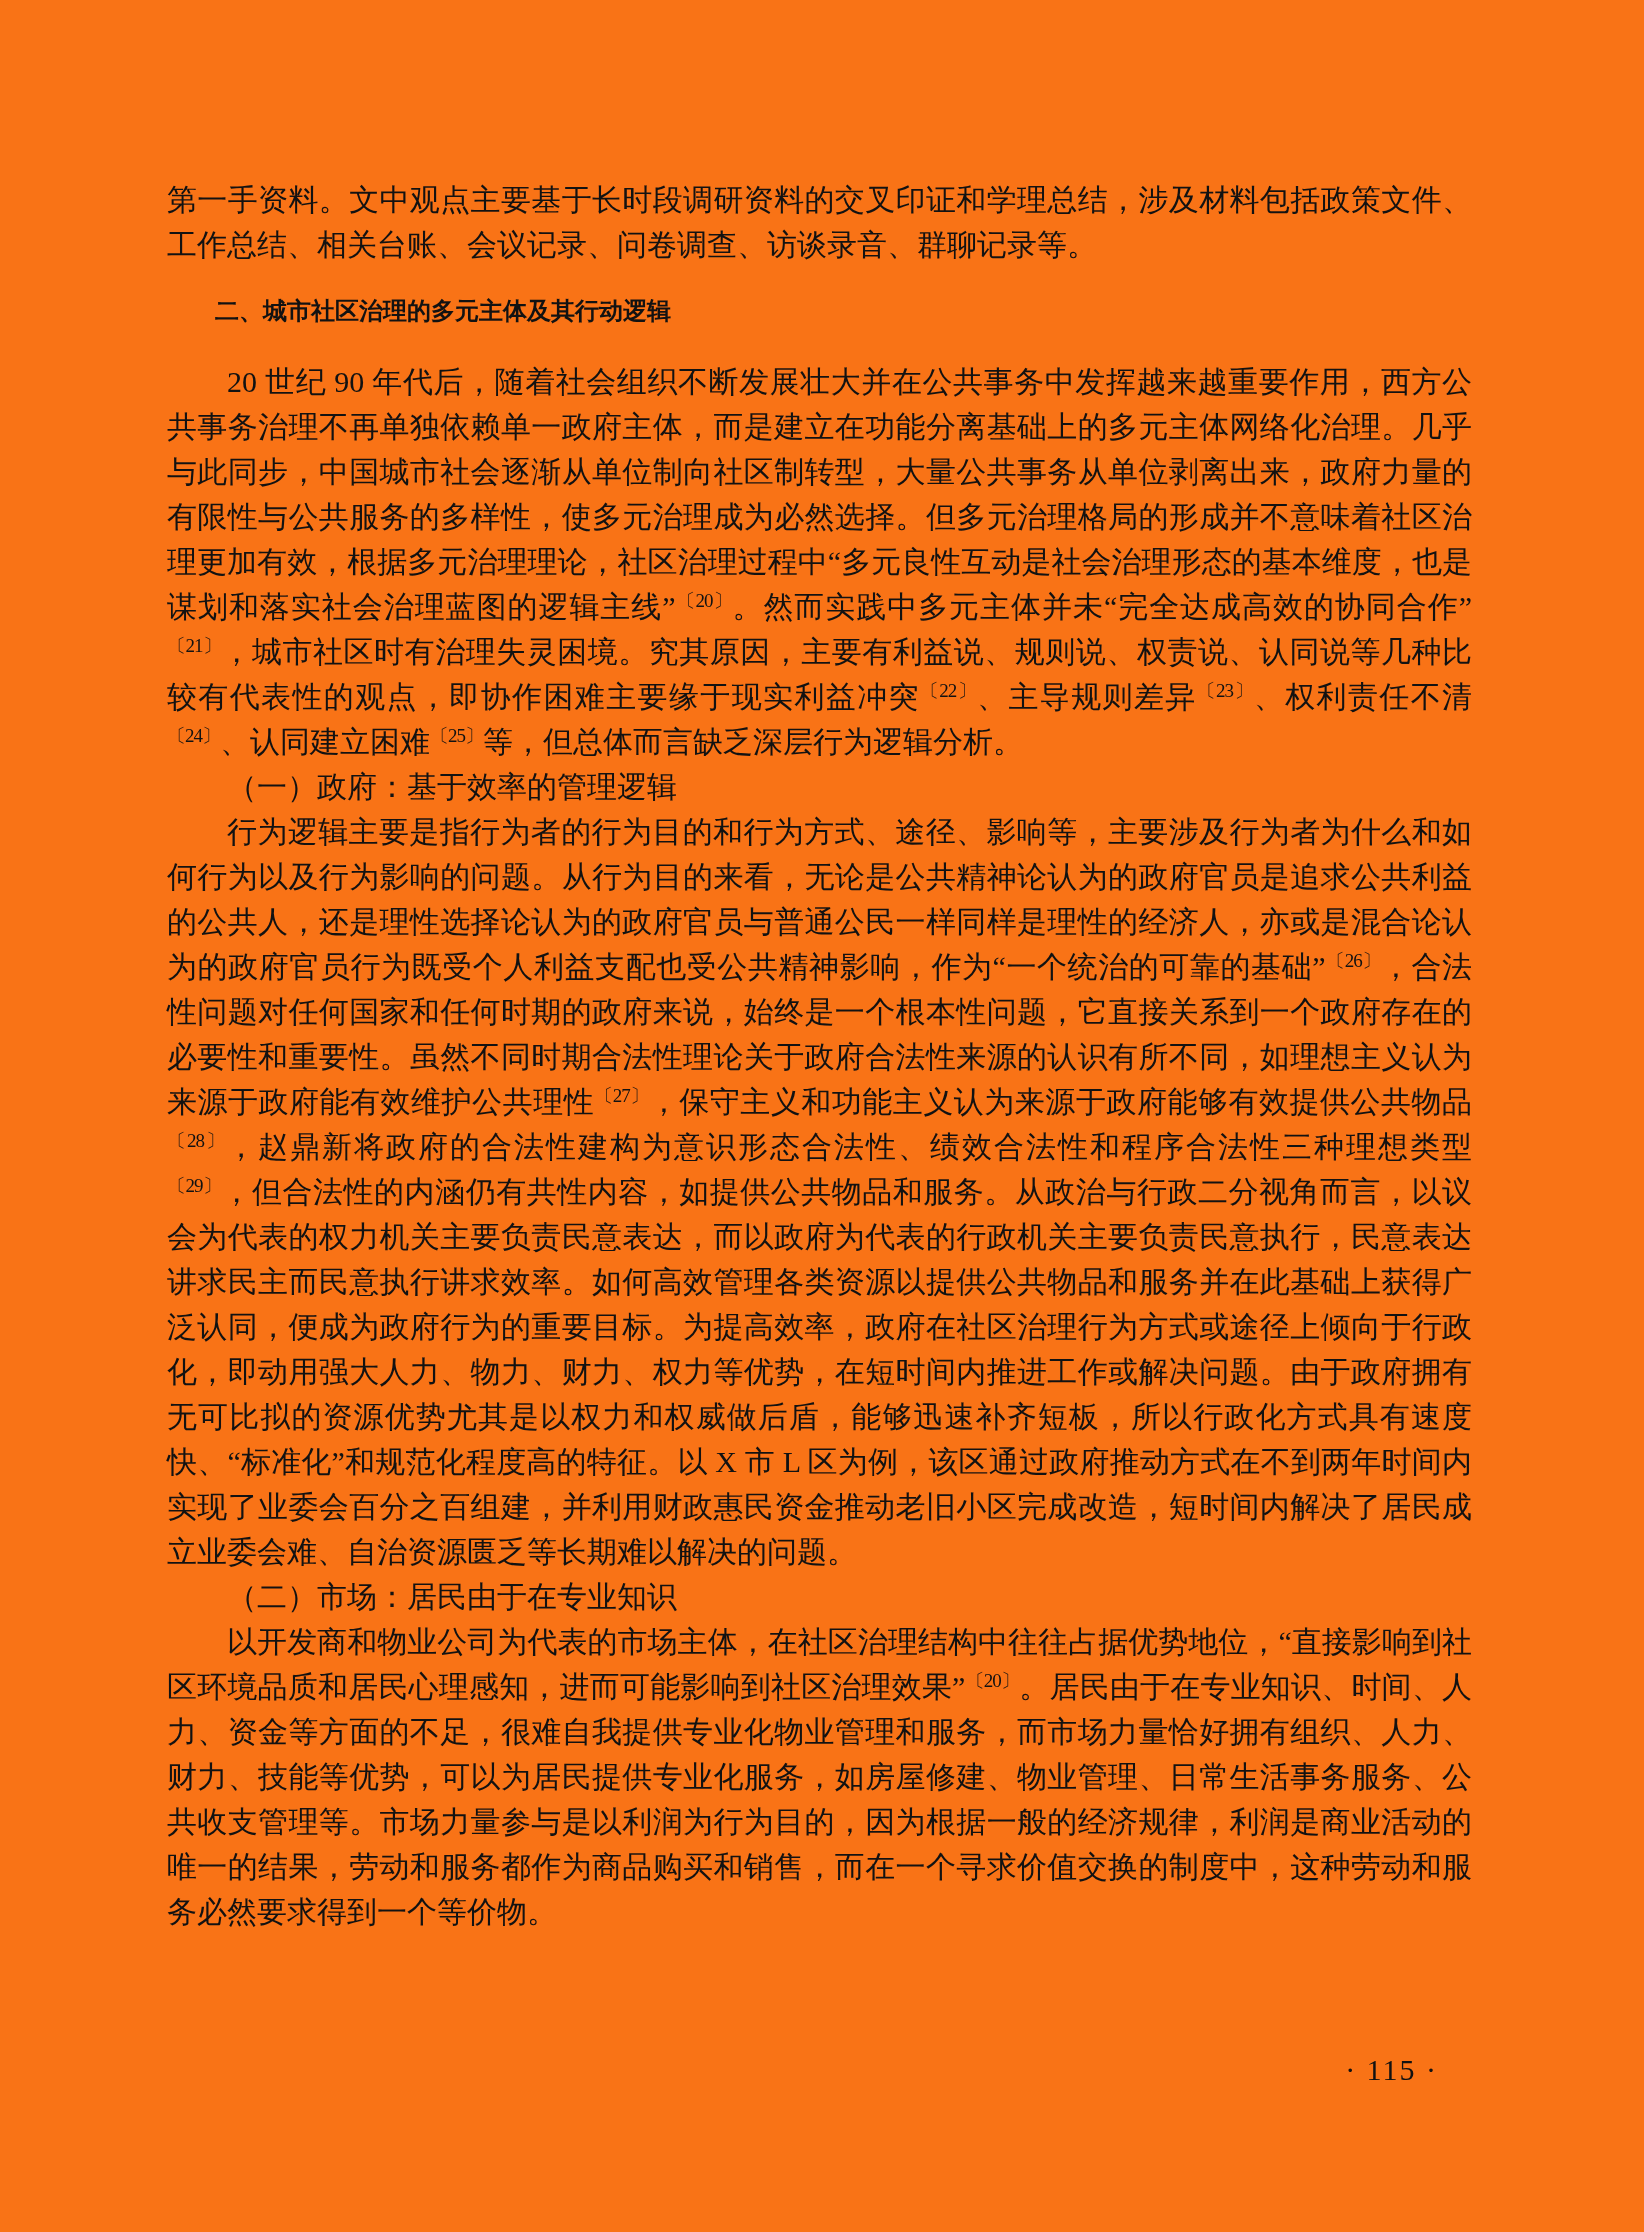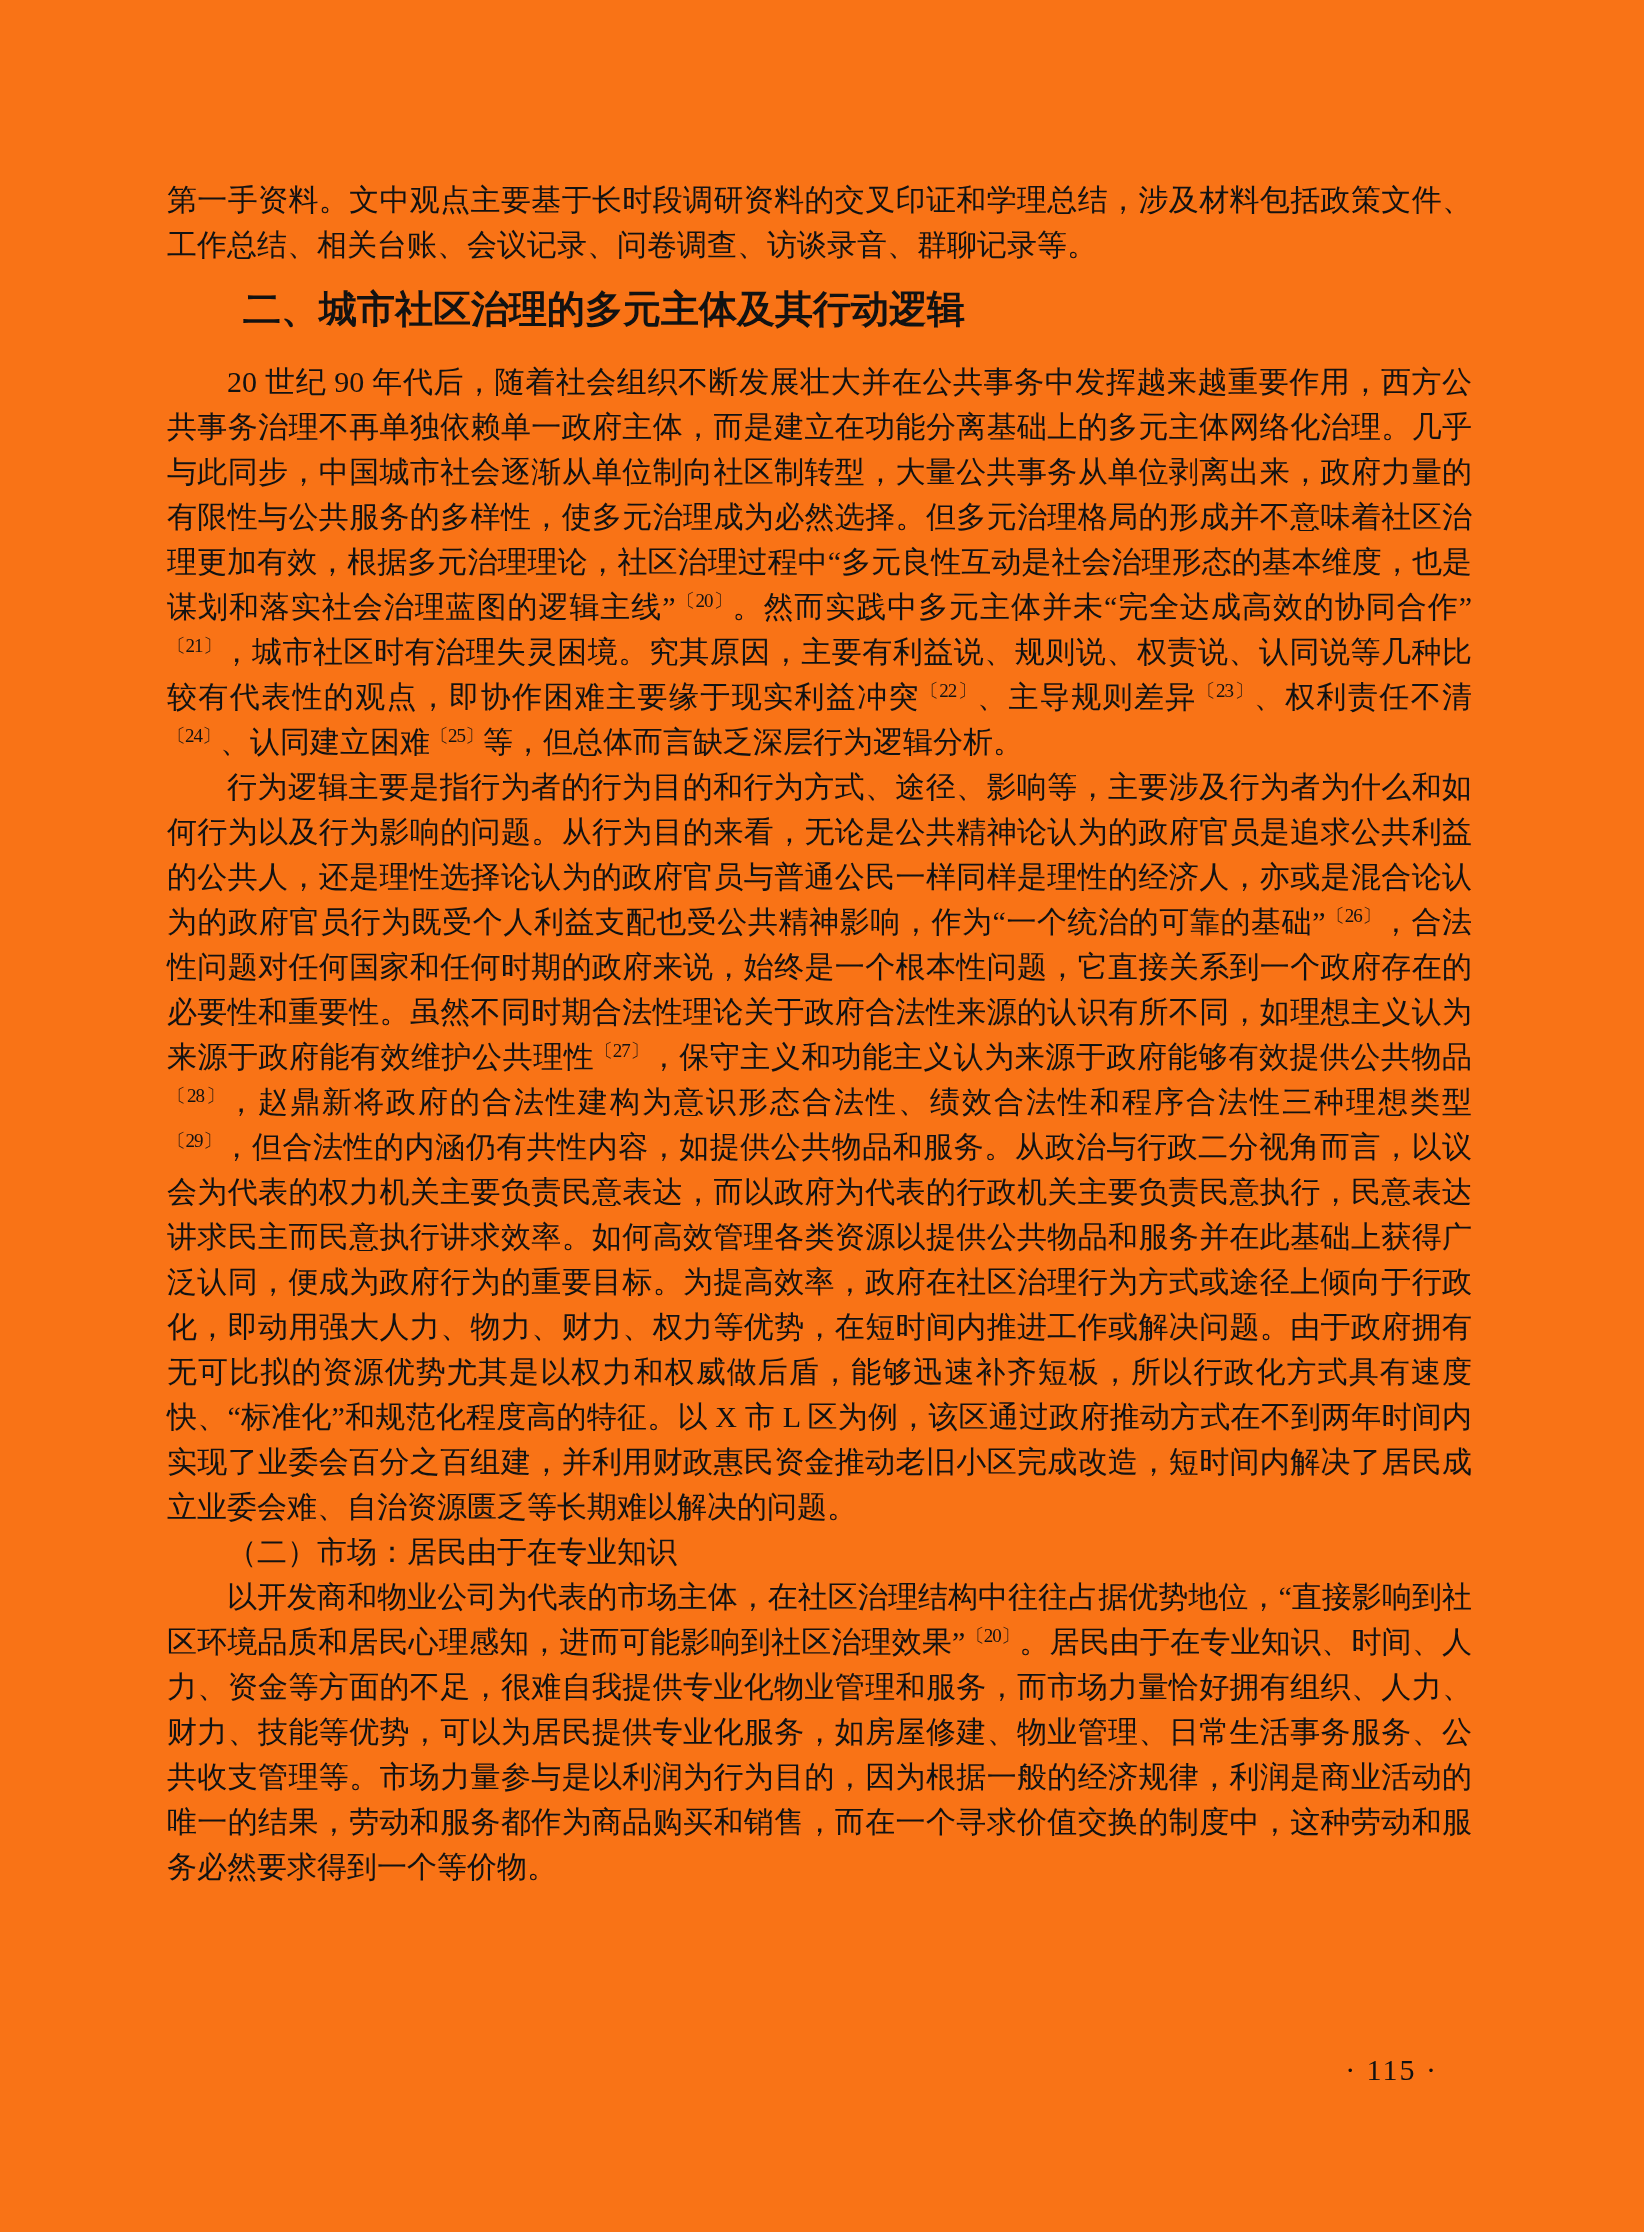--- a/index.html
+++ b/index.html
@@ -29,23 +29,23 @@
 
   .text-block p { margin: 0; }
 
   p.continuation-paragraph { text-indent: 0; }
 
   p.body-paragraph { text-indent: 2em; }
 
   p.subsection-heading { text-indent: 2em; }
 
   h2.section-heading {
-    font-family: Liberation Mono, monospace;
+    font-family: Liberation Serif, serif;
     font-weight: 700;
-    font-size: 38px;
+    font-size: 24px;
     line-height: 45px;
     text-indent: 2em;
     text-align: left;
     margin-top: 22px;
     margin-bottom: 25px;
   }
 
   sup.citation {
     font-size: 19px;
     line-height: 0;
@@ -65,19 +65,20 @@
   }
 </style>
 </head>
 <body>
 
 <div class="page">
   <div class="text-block">
       <p class="continuation-paragraph">第一手资料。文中观点主要基于长时段调研资料的交叉印证和学理总结，涉及材料包括政策文件、工作总结、相关台账、会议记录、问卷调查、访谈录音、群聊记录等。</p>
       <h2 class="section-heading">二、城市社区治理的多元主体及其行动逻辑</h2>
       <p class="body-paragraph">20 世纪 90 年代后，随着社会组织不断发展壮大并在公共事务中发挥越来越重要作用，西方公共事务治理不再单独依赖单一政府主体，而是建立在功能分离基础上的多元主体网络化治理。几乎与此同步，中国城市社会逐渐从单位制向社区制转型，大量公共事务从单位剥离出来，政府力量的有限性与公共服务的多样性，使多元治理成为必然选择。但多元治理格局的形成并不意味着社区治理更加有效，根据多元治理理论，社区治理过程中“多元良性互动是社会治理形态的基本维度，也是谋划和落实社会治理蓝图的逻辑主线”<sup class="citation">〔20〕</sup>。然而实践中多元主体并未“完全达成高效的协同合作”<sup class="citation">〔21〕</sup>，城市社区时有治理失灵困境。究其原因，主要有利益说、规则说、权责说、认同说等几种比较有代表性的观点，即协作困难主要缘于现实利益冲突<sup class="citation">〔22〕</sup>、主导规则差异<sup class="citation">〔23〕</sup>、权利责任不清<sup class="citation">〔24〕</sup>、认同建立困难<sup class="citation">〔25〕</sup>等，但总体而言缺乏深层行为逻辑分析。</p>
+      <p class="subsection-heading">（一）政府：基于效率的管理逻辑</p>
       <p class="body-paragraph">行为逻辑主要是指行为者的行为目的和行为方式、途径、影响等，主要涉及行为者为什么和如何行为以及行为影响的问题。从行为目的来看，无论是公共精神论认为的政府官员是追求公共利益的公共人，还是理性选择论认为的政府官员与普通公民一样同样是理性的经济人，亦或是混合论认为的政府官员行为既受个人利益支配也受公共精神影响，作为“一个统治的可靠的基础”<sup class="citation">〔26〕</sup>，合法性问题对任何国家和任何时期的政府来说，始终是一个根本性问题，它直接关系到一个政府存在的必要性和重要性。虽然不同时期合法性理论关于政府合法性来源的认识有所不同，如理想主义认为来源于政府能有效维护公共理性<sup class="citation">〔27〕</sup>，保守主义和功能主义认为来源于政府能够有效提供公共物品<sup class="citation">〔28〕</sup>，赵鼎新将政府的合法性建构为意识形态合法性、绩效合法性和程序合法性三种理想类型<sup class="citation">〔29〕</sup>，但合法性的内涵仍有共性内容，如提供公共物品和服务。从政治与行政二分视角而言，以议会为代表的权力机关主要负责民意表达，而以政府为代表的行政机关主要负责民意执行，民意表达讲求民主而民意执行讲求效率。如何高效管理各类资源以提供公共物品和服务并在此基础上获得广泛认同，便成为政府行为的重要目标。为提高效率，政府在社区治理行为方式或途径上倾向于行政化，即动用强大人力、物力、财力、权力等优势，在短时间内推进工作或解决问题。由于政府拥有无可比拟的资源优势尤其是以权力和权威做后盾，能够迅速补齐短板，所以行政化方式具有速度快、“标准化”和规范化程度高的特征。以 X 市 L 区为例，该区通过政府推动方式在不到两年时间内实现了业委会百分之百组建，并利用财政惠民资金推动老旧小区完成改造，短时间内解决了居民成立业委会难、自治资源匮乏等长期难以解决的问题。</p>
       <p class="subsection-heading">（二）市场：居民由于在专业知识</p>
       <p class="body-paragraph">以开发商和物业公司为代表的市场主体，在社区治理结构中往往占据优势地位，“直接影响到社区环境品质和居民心理感知，进而可能影响到社区治理效果”<sup class="citation">〔20〕</sup>。居民由于在专业知识、时间、人力、资金等方面的不足，很难自我提供专业化物业管理和服务，而市场力量恰好拥有组织、人力、财力、技能等优势，可以为居民提供专业化服务，如房屋修建、物业管理、日常生活事务服务、公共收支管理等。市场力量参与是以利润为行为目的，因为根据一般的经济规律，利润是商业活动的唯一的结果，劳动和服务都作为商品购买和销售，而在一个寻求价值交换的制度中，这种劳动和服务必然要求得到一个等价物。</p>
     </div>
   <div class="page-number">· 115 ·</div>
 </div>
 
 
 </body></html>

